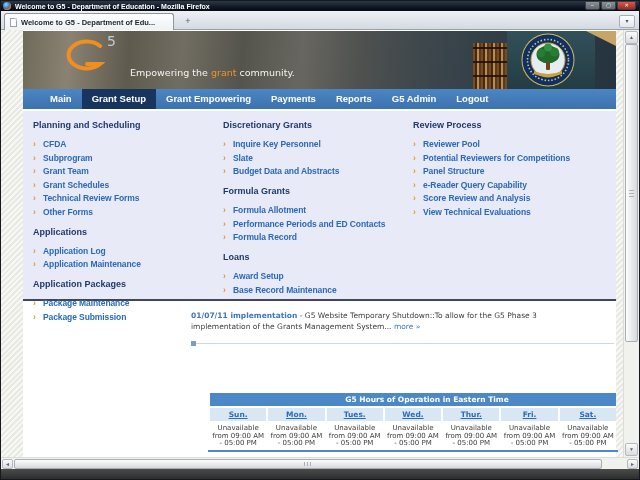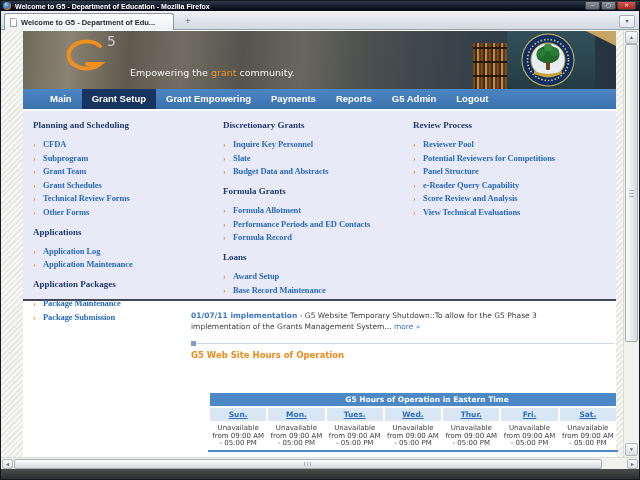--- a/index.html
+++ b/index.html
@@ -80,21 +80,21 @@
     position:absolute; left:0; top:59px; width:593px; height:20px;
     background:linear-gradient(#4c86c2,#3a72ae); display:flex; padding-left:17px;
     font-weight:bold; font-size:9.5px; color:#fff;
   }
   .nav-item { line-height:20px; padding:0 10px; white-space:nowrap; }
   .nav-item.active { background:#17355e; }
   
   .menu-panel {
     position:absolute; left:0; top:81px; width:593px; height:190px;
     background:#e9eaf8; border-bottom:2px solid #41465a;
-    font-family:Liberation Serif, serif;
+    font-family:Liberation Sans, sans-serif;
   }
   .menu-col { position:absolute; top:9px; }
   .menu-col.c0 { left:10px;  width:185px; }
   .menu-col.c1 { left:200px; width:188px; }
   .menu-col.c2 { left:390px; width:200px; }
   .menu-section { margin-bottom:10px; }
   .menu-title { color:#1e3a6e; font-weight:bold; font-size:9px; margin-bottom:9px; white-space:nowrap; }
   .m-row { display:flex; align-items:baseline; margin-bottom:3.5px; }
   .blt { color:#e8932c; font-weight:bold; font-size:8.5px; width:10px; flex:0 0 auto; }
   .mlink { color:#2a6ab8; font-weight:bold; font-size:8.5px; text-decoration:none; white-space:nowrap; letter-spacing:-0.1px; }
@@ -335,21 +335,20 @@
 
       </div>
 
       <div class="news"><a class="news-link">01/07/11 implementation</a><span> - </span><span>G5 Website Temporary Shutdown::To allow for the G5 Phase 3 implementation of the Grants Management System... </span><a class="more-link">more »</a></div>
 
       <div class="divider">
         <span class="div-square"></span>
         <span class="div-line"></span>
       </div>
 
-      <div class="hours-heading">G5 Web Site Hours of Operation</div>
 
       <div class="hours-wrap">
         <table class="hours">
           <tbody>
               <tr>
             <th class="t-title" colspan="7">G5 Hours of Operation in Eastern Time</th>
           </tr>
           <tr>
             <th class="t-day">Sun.</th>
             <th class="t-day">Mon.</th>

